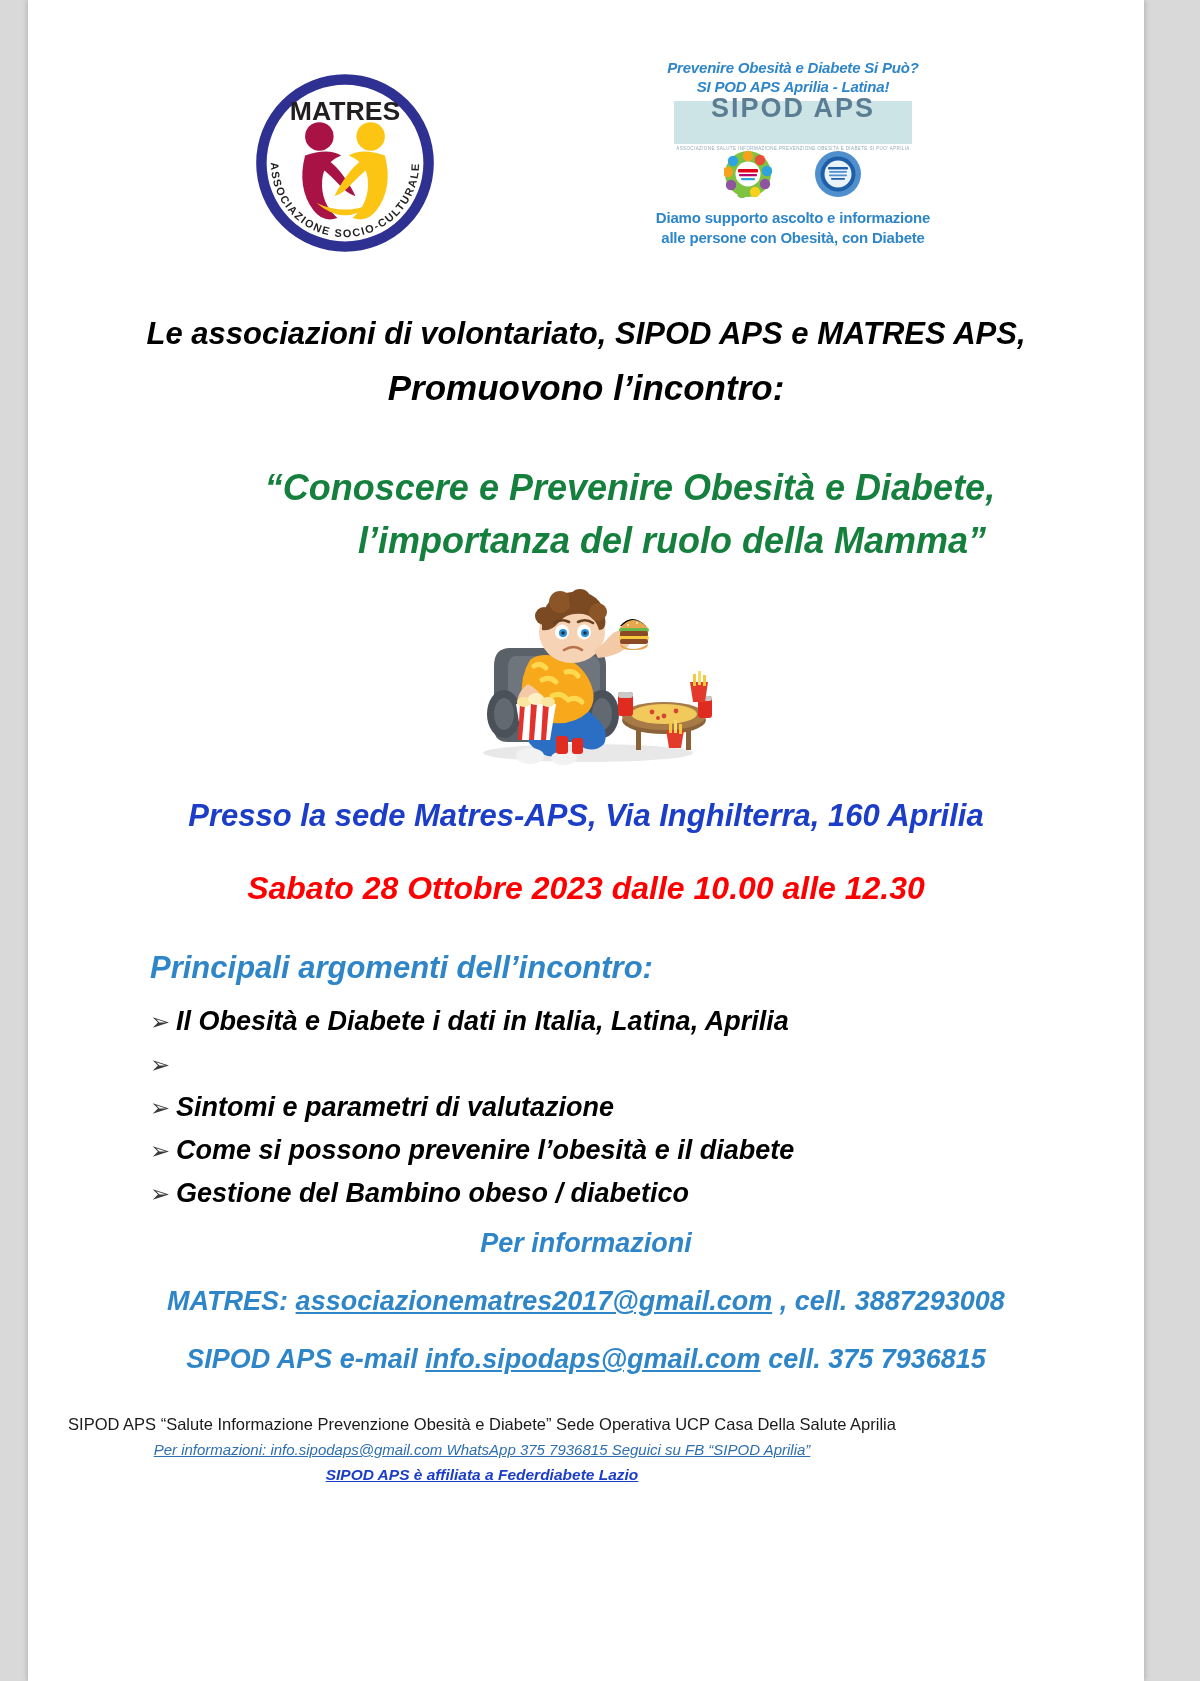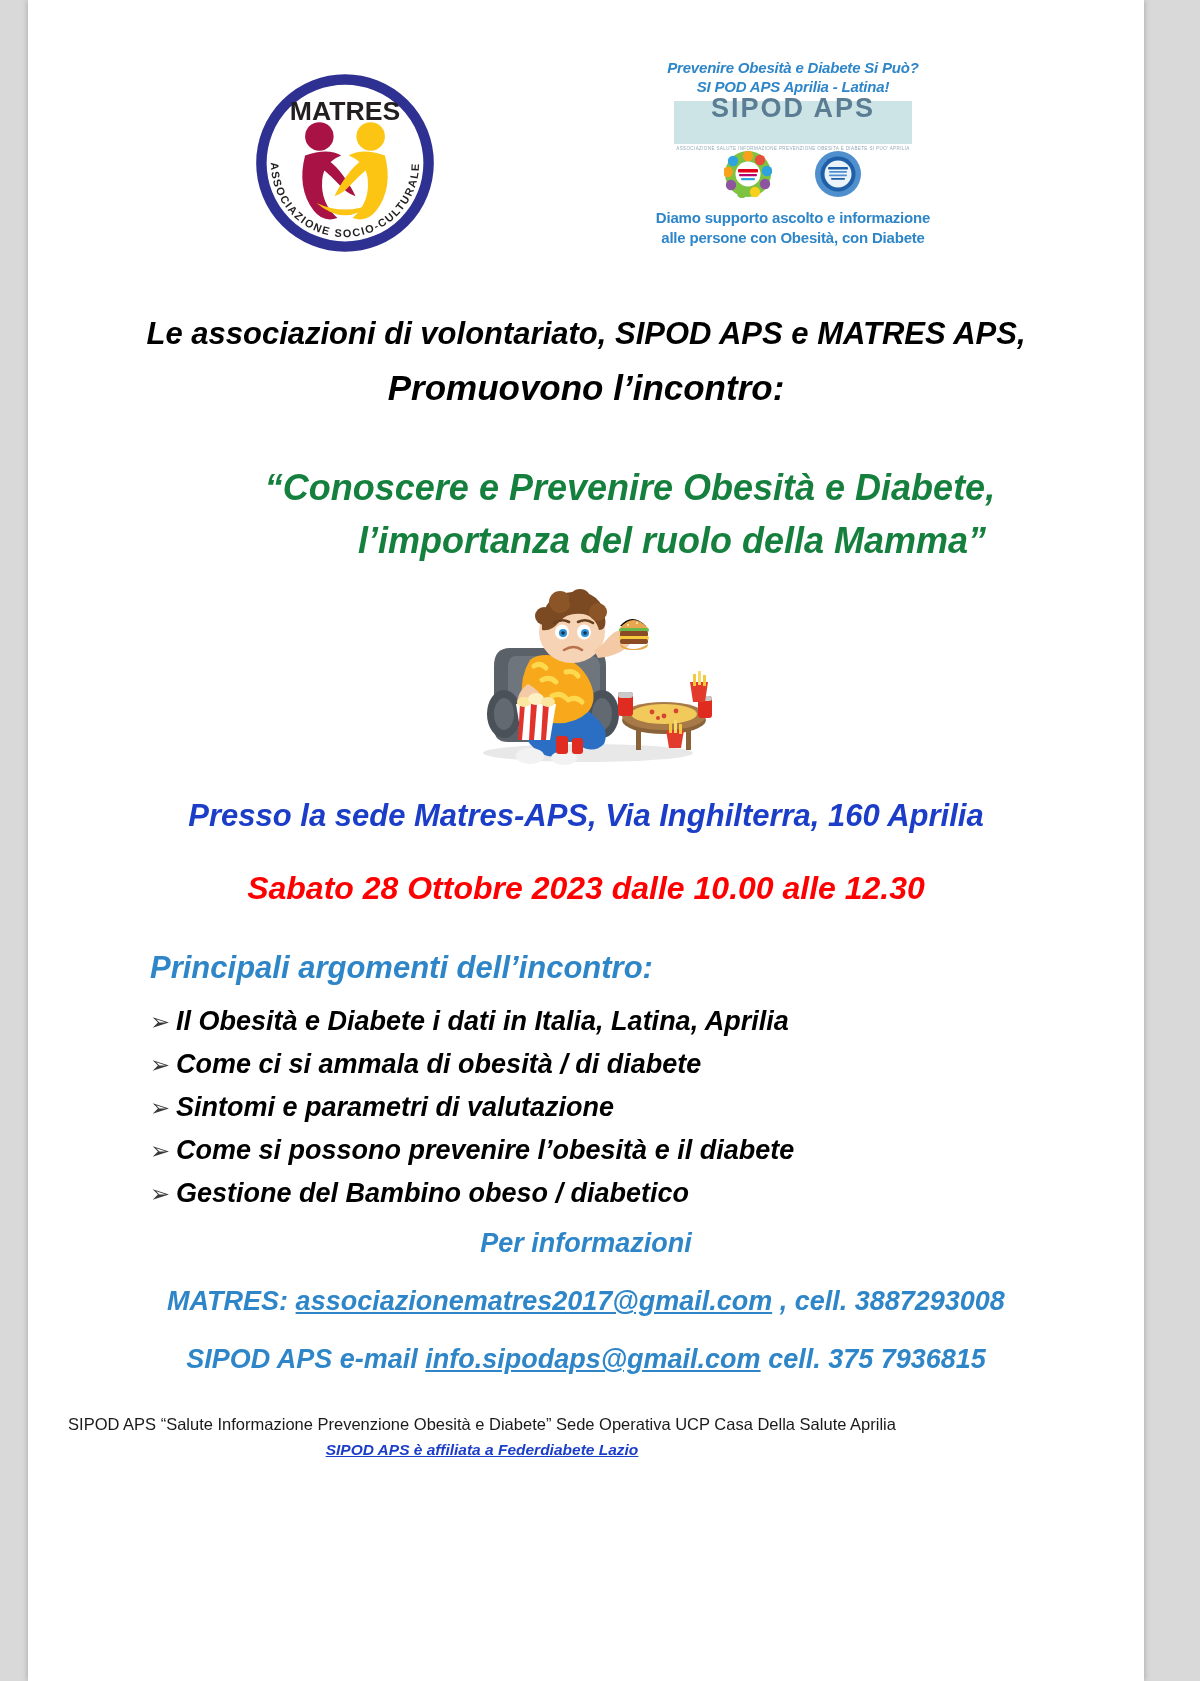--- a/index.html
+++ b/index.html
@@ -440,21 +440,20 @@
   <div class="datetime">Sabato 28 Ottobre 2023 dalle 10.00 alle 12.30</div>
 
   <div class="agenda-heading">Principali argomenti dell’incontro:</div>
   <ul class="agenda-list">
     <li>
       <span class="arrow-bullet">➢</span>
       <span>Il Obesità e Diabete i dati in Italia, Latina, Aprilia</span>
     </li>
     <li>
       <span class="arrow-bullet">➢</span>
-      <span>Come ci si ammala di obesità / di diabete</span>
     </li>
     <li>
       <span class="arrow-bullet">➢</span>
       <span>Sintomi e parametri di valutazione</span>
     </li>
     <li>
       <span class="arrow-bullet">➢</span>
       <span>Come si possono prevenire l’obesità e il diabete</span>
     </li>
     <li>
@@ -468,15 +467,16 @@
   <div class="contact-line c1">
     <span>MATRES: </span><a class="u" href="#" style="color:#2E86C8">associazionematres2017@gmail.com</a><span> , cell. 3887293008</span>
   </div>
 
   <div class="contact-line c2">
     <span>SIPOD APS e-mail </span><a class="u" href="#" style="color:#2E86C8">info.sipodaps@gmail.com</a><span>  cell. 375 7936815</span>
   </div>
 
   <div class="footer">
     <div class="footer-l1">SIPOD APS “Salute Informazione Prevenzione Obesità e Diabete” Sede Operativa UCP Casa Della Salute Aprilia</div>
+    <div class="footer-l2">Per informazioni: info.sipodaps@gmail.com    WhatsApp 375 7936815  Seguici su FB “SIPOD Aprilia”</div>
     <div class="footer-l3">SIPOD APS è affiliata a Federdiabete Lazio</div>
   </div>
 </div>
 
 </body></html>

